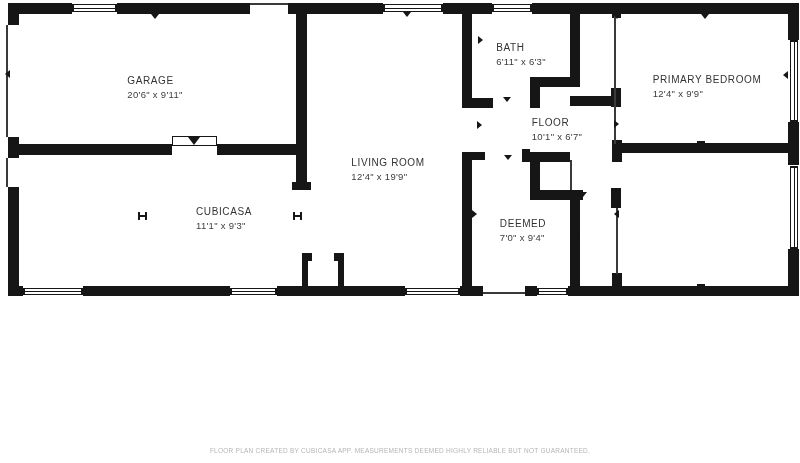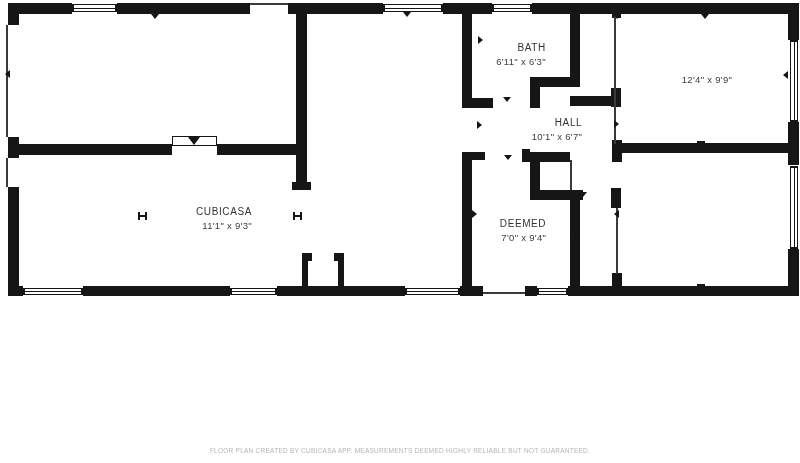--- a/index.html
+++ b/index.html
@@ -16,40 +16,49 @@
          background-position:center;background-repeat:no-repeat;}
   .door-rect{background:#fff;border:1px solid #161616;}
   .tick-d{width:0;height:0;border-left:4px solid transparent;border-right:4px solid transparent;border-top:5px solid #161616;}
   .tick-r{width:0;height:0;border-top:4px solid transparent;border-bottom:4px solid transparent;border-left:5px solid #161616;}
   .tick-l{width:0;height:0;border-top:4px solid transparent;border-bottom:4px solid transparent;border-right:5px solid #161616;}
   .arrow-d{width:0;height:0;border-left:6px solid transparent;border-right:6px solid transparent;border-top:8px solid #161616;}
   .ibeam-v{width:8px;height:9px;border-top:2px solid #161616;border-bottom:2px solid #161616;
            background:linear-gradient(#161616,#161616) center/2px 100% no-repeat;}
   .htick{width:9px;height:8px;border-left:2px solid #161616;border-right:2px solid #161616;
          background:linear-gradient(#161616,#161616) center/100% 2px no-repeat;}
-  .room-label{position:absolute;transform:translateX(-50%);text-align:right;color:#333;white-space:nowrap;}
+  .room-label{position:absolute;transform:translateX(-50%);text-align:left;color:#333;white-space:nowrap;}
   .room-name{font-size:10px;line-height:14px;letter-spacing:0.6px;}
   .room-dims{font-size:9.5px;line-height:14px;letter-spacing:0.3px;color:#3c3c3c;}
   .footer{position:absolute;left:0;right:0;top:447px;text-align:center;font-size:6.5px;
           color:#b5b5b5;letter-spacing:0.25px;}
 </style>
 </head>
 <body>
 
 <div id="plan">
 
+  <div class="room-label" style="left:155px;top:74px">
+    <div class="room-name">GARAGE</div>
+    <div class="room-dims">20'6" x 9'11"</div>
+  </div>
+  <div class="room-label" style="left:388px;top:156px">
+    <div class="room-name">LIVING ROOM</div>
+    <div class="room-dims">12'4" x 19'9"</div>
+  </div>
   <div class="room-label" style="left:521px;top:41px">
     <div class="room-name">BATH</div>
     <div class="room-dims">6'11" x 6'3"</div>
   </div>
   <div class="room-label" style="left:557px;top:116px">
-    <div class="room-name">HALL</div>
+    <div class="room-name">FLOOR</div>
     <div class="room-dims">10'1" x 6'7"</div>
   </div>
   <div class="room-label" style="left:707px;top:73px">
+    <div class="room-name">PRIMARY BEDROOM</div>
     <div class="room-dims">12'4" x 9'9"</div>
   </div>
   <div class="room-label" style="left:523px;top:217px">
     <div class="room-name">DEEMED</div>
     <div class="room-dims">7'0" x 9'4"</div>
   </div>
   <div class="room-label" style="left:224px;top:205px">
     <div class="room-name">CUBICASA</div>
     <div class="room-dims">11'1" x 9'3"</div>
   </div>

